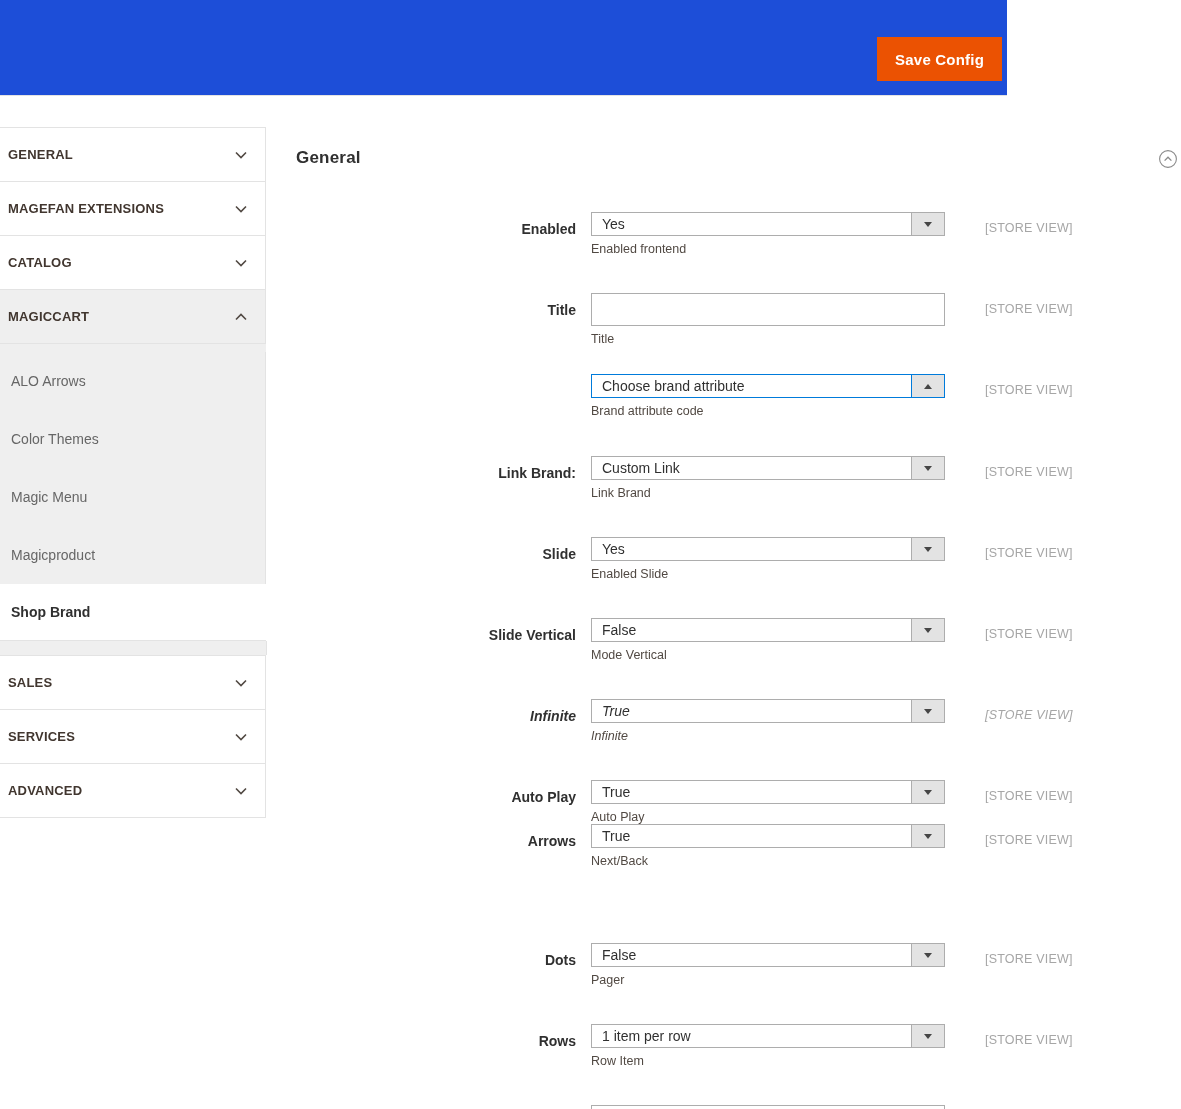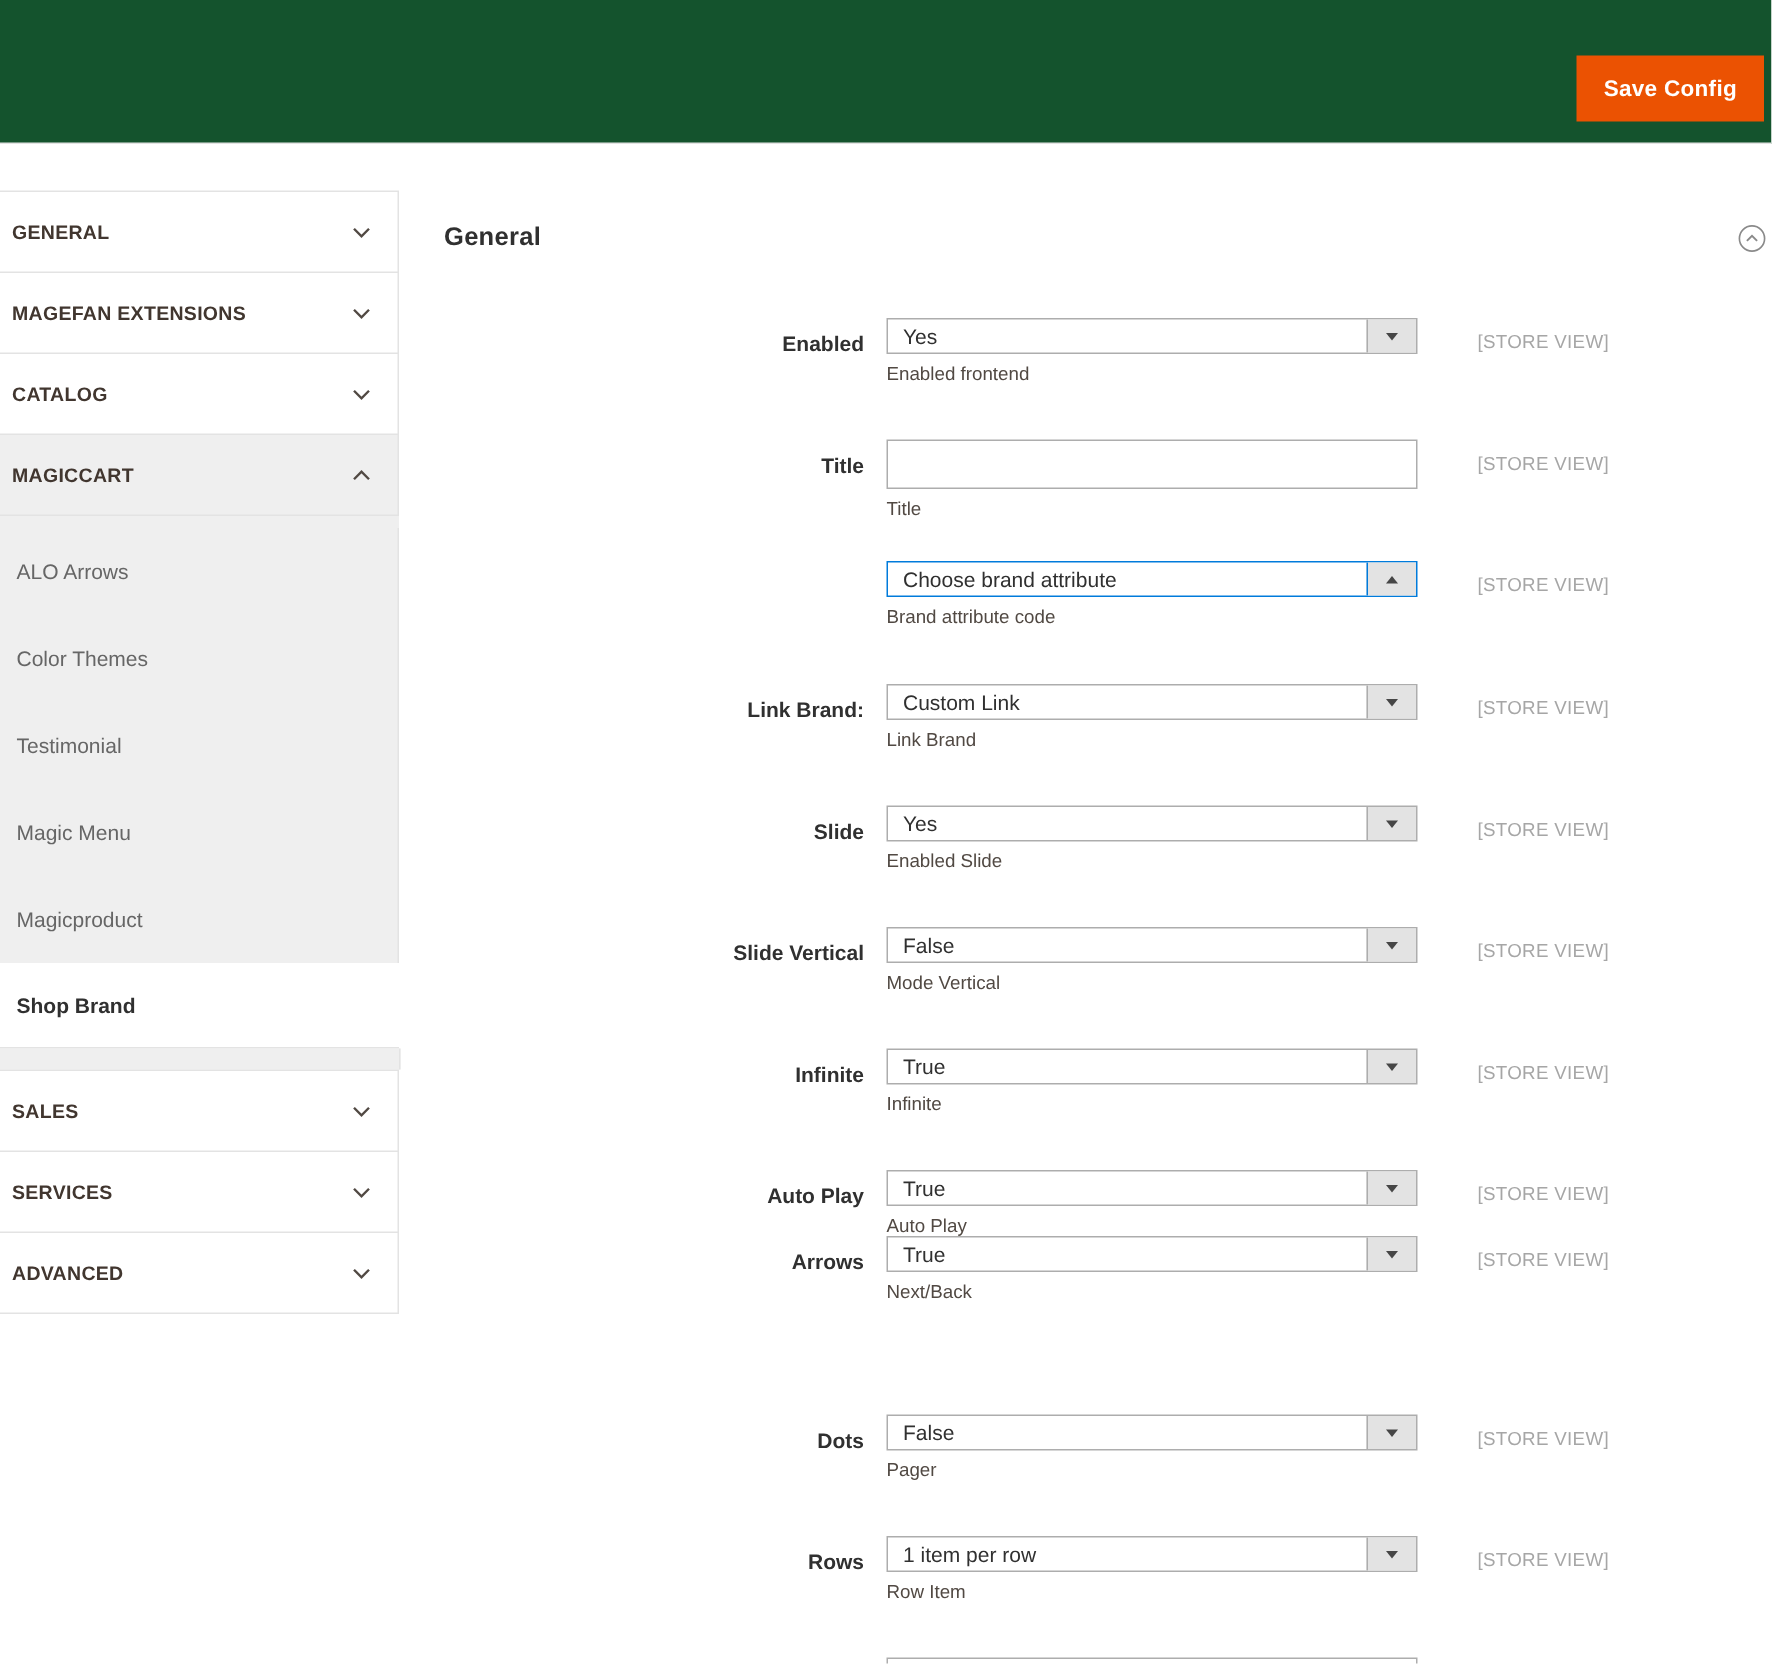--- a/index.html
+++ b/index.html
@@ -3,22 +3,22 @@
 <meta charset="utf-8">
 <style>
   * { margin:0; padding:0; box-sizing:border-box; }
   html,body { width:1181px; height:1109px; }
   body {
     position:relative; overflow:hidden; background:#ffffff;
     font-family:"Liberation Sans", sans-serif; color:#303030;
   }
   
   .page-header {
-    position:absolute; left:0; top:0; width:1181px; height:96px;
-    background:#14532d; border-bottom:1px solid #e3e3e3;
+    position:absolute; left:0; top:0; width:1007px; height:96px;
+    background:#1d4ed8; border-bottom:1px solid #e3e3e3;
   }
   .save-btn {
     position:absolute; right:5px; top:37px; height:44px;
     background:#eb5202; color:#ffffff; border:none; cursor:pointer;
     font-family:"Liberation Sans", sans-serif; font-size:15px; font-weight:700;
     padding:0 18px; letter-spacing:.2px;
   }
   
   .sidebar {
     position:absolute; left:0; top:127px; width:266px;
@@ -150,23 +150,20 @@
   </div>
 <div class="sub-wrap">
   <div class="side-sub">
     <span>ALO Arrows</span>
   </div>
 
   <div class="side-sub">
     <span>Color Themes</span>
   </div>
 
-  <div class="side-sub">
-    <span>Testimonial</span>
-  </div>
 
   <div class="side-sub">
     <span>Magic Menu</span>
   </div>
 
   <div class="side-sub">
     <span>Magicproduct</span>
   </div>
 
   <div class="side-sub active">
@@ -287,21 +284,21 @@
         <span class="arrow-btn">
             <i class="tri"></i>
           </span>
       </div>
 
       <div class="note">Mode Vertical</div>
     </div>
     <span class="scope">[STORE VIEW]</span>
   </div>
 
-  <div class="row" style="top: 699px;">
+  <div class="row" style="top: 699px; font-style: italic;">
     <label class="flabel">Infinite</label>
     <div class="control">
       <div class="select">
         <span class="val">True</span>
         <span class="arrow-btn">
             <i class="tri"></i>
           </span>
       </div>
 
       <div class="note">Infinite</div>

